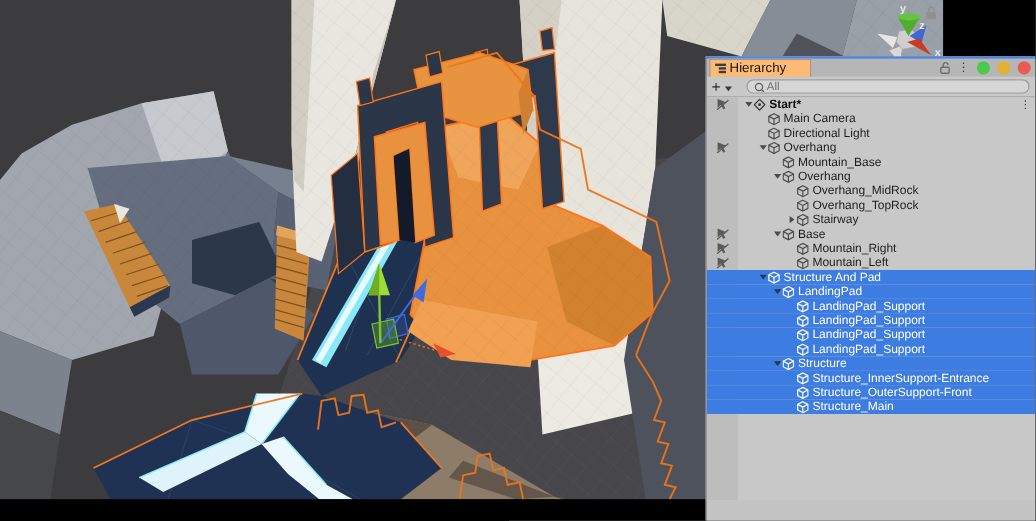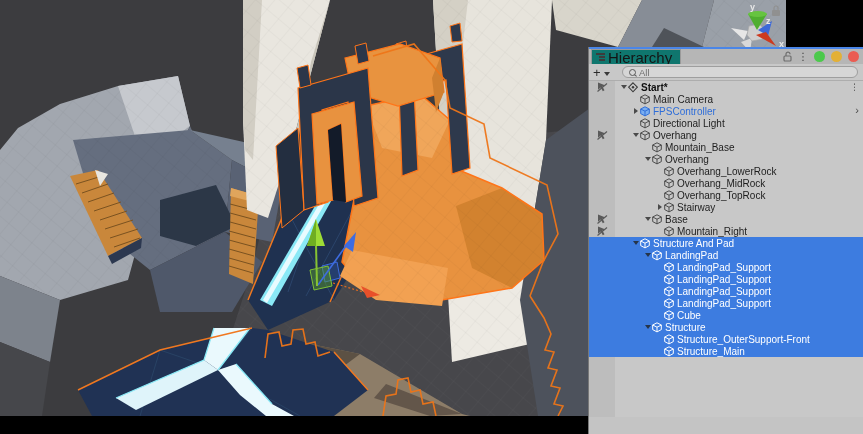--- a/index.html
+++ b/index.html
@@ -4,23 +4,23 @@
 <style>
   html,body{margin:0;padding:0;background:#222;}
   #stage{position:relative;width:863px;height:434px;overflow:hidden;
          font-family:"Liberation Sans",sans-serif;background:#3c3c3f;}
   #scene-svg{position:absolute;left:0;top:0;}
   
   #panel{position:absolute;left:588px;top:47px;width:275px;height:387px;
          background:#c8c8c8;border-left:1px solid #787878;box-sizing:border-box;}
   #panel-blue-top{position:absolute;left:0;top:0;width:100%;height:2px;background:#4a86e8;}
   #titlebar{position:absolute;left:0;top:2px;width:100%;height:15px;background:#b6b6b6;}
-  #tab{position:absolute;left:2px;top:0px;height:15px;padding:0 8px 0 4px;background:#0f766e;
+  #tab{position:absolute;left:2px;top:0px;height:15px;padding:0 20px 0 4px;background:#fdba74;
        border:1px solid #9a9a9a;border-bottom:none;box-sizing:border-box;
-       display:flex;align-items:center;gap:3px;font-size:15px;color:#141414;}
+       display:flex;align-items:center;gap:3px;font-size:11px;color:#141414;}
   .tab-glyph{display:inline-block;width:9px;}
   .tab-glyph i{display:block;height:1.5px;background:#3c3c3c;margin:1.5px 0;}
   .tab-glyph i:nth-child(2){margin-left:3px;}
   .tab-glyph i:nth-child(3){margin-left:3px;}
   #titlebar-right{position:absolute;right:4px;top:0;height:15px;display:flex;align-items:center;gap:6px;}
   .circle{width:11px;height:11px;border-radius:50%;}
   #kebab-top{font-size:10px;color:#3a3a3a;line-height:11px;}
   #toolbar{position:absolute;left:0;top:17px;width:100%;height:17px;background:#c8c8c8;
            border-bottom:1px solid #adadad;box-sizing:border-box;}
   #plus-btn{position:absolute;left:4px;top:1px;font-size:13px;color:#2a2a2a;display:flex;align-items:center;}
@@ -283,32 +283,20 @@
           </div>
           <div class="row">
             <span style="flex:0 0 42px"></span>
             <span class="arrow"></span>
             <svg width="10" height="11" viewBox="0 0 10 11" style="flex:0 0 10px">
   <polygon points="5,0.8 9.3,3 9.3,7.6 5,9.9 0.7,7.6 0.7,3" fill="none" stroke="#4c4c4c" stroke-width="1"></polygon>
   <path d="M0.7,3 L5,5.2 L9.3,3 M5,5.2 L5,9.9" fill="none" stroke="#4c4c4c" stroke-width="1"></path>
             </svg>
             <span class="lbl">Main Camera</span>
           </div>
-          <div class="row prefab">
-            <span style="flex:0 0 42px"></span>
-            <span class="arrow">
-              <span class="tri-r"></span>
-            </span>
-            <svg width="10" height="11" viewBox="0 0 10 11" style="flex:0 0 10px">
-  <polygon points="5,0.8 9.3,3 9.3,7.6 5,9.9 0.7,7.6 0.7,3" fill="#7aaef0" stroke="#2f6ed9" stroke-width="1"></polygon>
-  <path d="M0.7,3 L5,5.2 L9.3,3 M5,5.2 L5,9.9" fill="none" stroke="#2f6ed9" stroke-width="1"></path>
-            </svg>
-            <span class="lbl">FPSController</span>
-            <span class="adorn chev">›</span>
-          </div>
           <div class="row">
             <span style="flex:0 0 42px"></span>
             <span class="arrow"></span>
             <svg width="10" height="11" viewBox="0 0 10 11" style="flex:0 0 10px">
   <polygon points="5,0.8 9.3,3 9.3,7.6 5,9.9 0.7,7.6 0.7,3" fill="none" stroke="#4c4c4c" stroke-width="1"></polygon>
   <path d="M0.7,3 L5,5.2 L9.3,3 M5,5.2 L5,9.9" fill="none" stroke="#4c4c4c" stroke-width="1"></path>
             </svg>
             <span class="lbl">Directional Light</span>
           </div>
           <div class="row">
@@ -346,29 +334,20 @@
             </svg>
             <span class="lbl">Overhang</span>
           </div>
           <div class="row">
             <span style="flex:0 0 66px"></span>
             <span class="arrow"></span>
             <svg width="10" height="11" viewBox="0 0 10 11" style="flex:0 0 10px">
   <polygon points="5,0.8 9.3,3 9.3,7.6 5,9.9 0.7,7.6 0.7,3" fill="none" stroke="#4c4c4c" stroke-width="1"></polygon>
   <path d="M0.7,3 L5,5.2 L9.3,3 M5,5.2 L5,9.9" fill="none" stroke="#4c4c4c" stroke-width="1"></path>
             </svg>
-            <span class="lbl">Overhang_LowerRock</span>
-          </div>
-          <div class="row">
-            <span style="flex:0 0 66px"></span>
-            <span class="arrow"></span>
-            <svg width="10" height="11" viewBox="0 0 10 11" style="flex:0 0 10px">
-  <polygon points="5,0.8 9.3,3 9.3,7.6 5,9.9 0.7,7.6 0.7,3" fill="none" stroke="#4c4c4c" stroke-width="1"></polygon>
-  <path d="M0.7,3 L5,5.2 L9.3,3 M5,5.2 L5,9.9" fill="none" stroke="#4c4c4c" stroke-width="1"></path>
-            </svg>
             <span class="lbl">Overhang_MidRock</span>
           </div>
           <div class="row">
             <span style="flex:0 0 66px"></span>
             <span class="arrow"></span>
             <svg width="10" height="11" viewBox="0 0 10 11" style="flex:0 0 10px">
   <polygon points="5,0.8 9.3,3 9.3,7.6 5,9.9 0.7,7.6 0.7,3" fill="none" stroke="#4c4c4c" stroke-width="1"></polygon>
   <path d="M0.7,3 L5,5.2 L9.3,3 M5,5.2 L5,9.9" fill="none" stroke="#4c4c4c" stroke-width="1"></path>
             </svg>
             <span class="lbl">Overhang_TopRock</span>
@@ -405,20 +384,33 @@
   <line x1="0.5" y1="9.5" x2="10" y2="1.5" stroke="#5a5a5a" stroke-width="1.1"></line>
               </svg></span>
             <span style="flex:0 0 66px"></span>
             <span class="arrow"></span>
             <svg width="10" height="11" viewBox="0 0 10 11" style="flex:0 0 10px">
   <polygon points="5,0.8 9.3,3 9.3,7.6 5,9.9 0.7,7.6 0.7,3" fill="none" stroke="#4c4c4c" stroke-width="1"></polygon>
   <path d="M0.7,3 L5,5.2 L9.3,3 M5,5.2 L5,9.9" fill="none" stroke="#4c4c4c" stroke-width="1"></path>
             </svg>
             <span class="lbl">Mountain_Right</span>
           </div>
+          <div class="row">
+            <span class="gut-ico"><svg width="11" height="10" viewBox="0 0 11 10">
+  <polygon points="1,0.5 8.5,3.5 5.4,4.5 7.5,8.2 5.8,9.2 3.8,5.6 1,7.8" fill="#5a5a5a"></polygon>
+  <line x1="0.5" y1="9.5" x2="10" y2="1.5" stroke="#5a5a5a" stroke-width="1.1"></line>
+              </svg></span>
+            <span style="flex:0 0 66px"></span>
+            <span class="arrow"></span>
+            <svg width="10" height="11" viewBox="0 0 10 11" style="flex:0 0 10px">
+  <polygon points="5,0.8 9.3,3 9.3,7.6 5,9.9 0.7,7.6 0.7,3" fill="none" stroke="#4c4c4c" stroke-width="1"></polygon>
+  <path d="M0.7,3 L5,5.2 L9.3,3 M5,5.2 L5,9.9" fill="none" stroke="#4c4c4c" stroke-width="1"></path>
+            </svg>
+            <span class="lbl">Mountain_Left</span>
+          </div>
           <div class="row sel">
             <span style="flex:0 0 42px"></span>
             <span class="arrow">
               <span class="tri-d"></span>
             </span>
             <svg width="10" height="11" viewBox="0 0 10 11" style="flex:0 0 10px">
   <polygon points="5,0.8 9.3,3 9.3,7.6 5,9.9 0.7,7.6 0.7,3" fill="none" stroke="#ffffff" stroke-width="1"></polygon>
   <path d="M0.7,3 L5,5.2 L9.3,3 M5,5.2 L5,9.9" fill="none" stroke="#ffffff" stroke-width="1"></path>
             </svg>
             <span class="lbl">Structure And Pad</span>
@@ -464,38 +456,38 @@
           <div class="row sel">
             <span style="flex:0 0 66px"></span>
             <span class="arrow"></span>
             <svg width="10" height="11" viewBox="0 0 10 11" style="flex:0 0 10px">
   <polygon points="5,0.8 9.3,3 9.3,7.6 5,9.9 0.7,7.6 0.7,3" fill="none" stroke="#ffffff" stroke-width="1"></polygon>
   <path d="M0.7,3 L5,5.2 L9.3,3 M5,5.2 L5,9.9" fill="none" stroke="#ffffff" stroke-width="1"></path>
             </svg>
             <span class="lbl">LandingPad_Support</span>
           </div>
           <div class="row sel">
-            <span style="flex:0 0 66px"></span>
-            <span class="arrow"></span>
-            <svg width="10" height="11" viewBox="0 0 10 11" style="flex:0 0 10px">
-  <polygon points="5,0.8 9.3,3 9.3,7.6 5,9.9 0.7,7.6 0.7,3" fill="none" stroke="#ffffff" stroke-width="1"></polygon>
-  <path d="M0.7,3 L5,5.2 L9.3,3 M5,5.2 L5,9.9" fill="none" stroke="#ffffff" stroke-width="1"></path>
-            </svg>
-            <span class="lbl">Cube</span>
-          </div>
-          <div class="row sel">
             <span style="flex:0 0 54px"></span>
             <span class="arrow">
               <span class="tri-d"></span>
             </span>
             <svg width="10" height="11" viewBox="0 0 10 11" style="flex:0 0 10px">
   <polygon points="5,0.8 9.3,3 9.3,7.6 5,9.9 0.7,7.6 0.7,3" fill="none" stroke="#ffffff" stroke-width="1"></polygon>
   <path d="M0.7,3 L5,5.2 L9.3,3 M5,5.2 L5,9.9" fill="none" stroke="#ffffff" stroke-width="1"></path>
             </svg>
             <span class="lbl">Structure</span>
+          </div>
+          <div class="row sel">
+            <span style="flex:0 0 66px"></span>
+            <span class="arrow"></span>
+            <svg width="10" height="11" viewBox="0 0 10 11" style="flex:0 0 10px">
+  <polygon points="5,0.8 9.3,3 9.3,7.6 5,9.9 0.7,7.6 0.7,3" fill="none" stroke="#ffffff" stroke-width="1"></polygon>
+  <path d="M0.7,3 L5,5.2 L9.3,3 M5,5.2 L5,9.9" fill="none" stroke="#ffffff" stroke-width="1"></path>
+            </svg>
+            <span class="lbl">Structure_InnerSupport-Entrance</span>
           </div>
           <div class="row sel">
             <span style="flex:0 0 66px"></span>
             <span class="arrow"></span>
             <svg width="10" height="11" viewBox="0 0 10 11" style="flex:0 0 10px">
   <polygon points="5,0.8 9.3,3 9.3,7.6 5,9.9 0.7,7.6 0.7,3" fill="none" stroke="#ffffff" stroke-width="1"></polygon>
   <path d="M0.7,3 L5,5.2 L9.3,3 M5,5.2 L5,9.9" fill="none" stroke="#ffffff" stroke-width="1"></path>
             </svg>
             <span class="lbl">Structure_OuterSupport-Front</span>
           </div>

